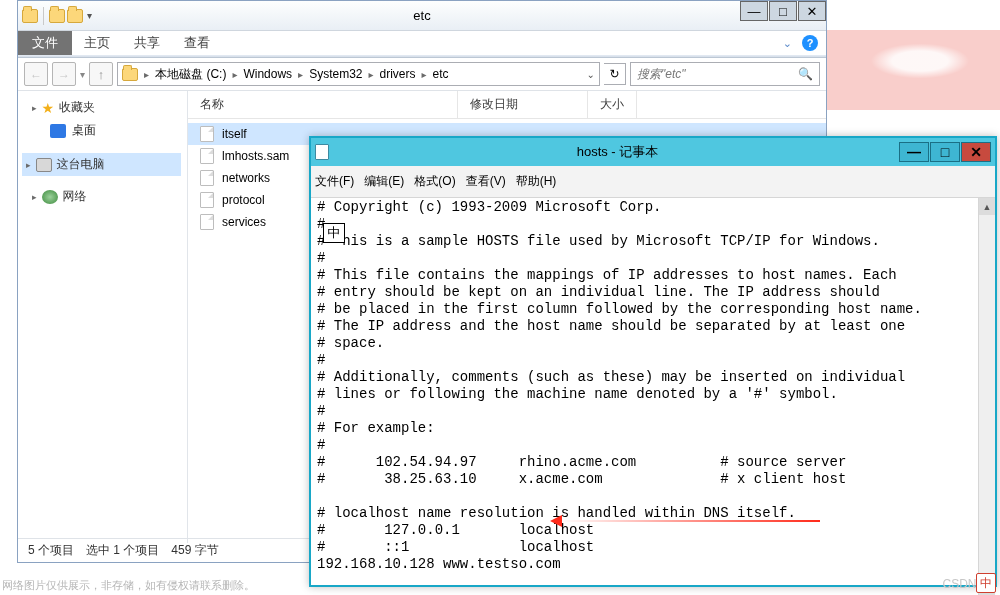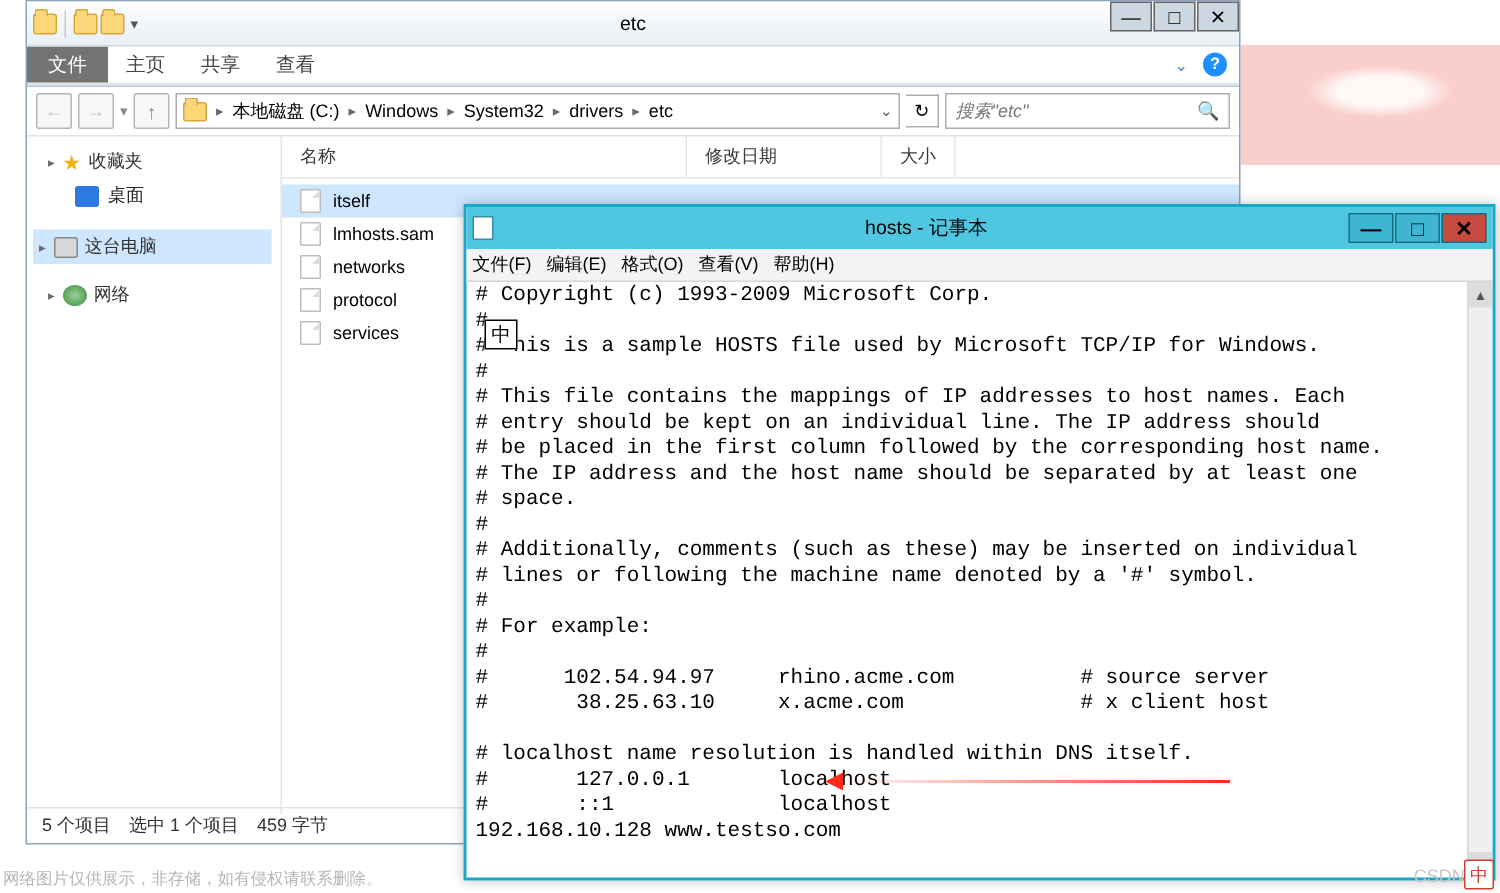--- a/index.html
+++ b/index.html
@@ -70,21 +70,21 @@
 .status{position:absolute;bottom:0;left:0;right:0;height:24px;border-top:1px solid #dfe3e8;display:flex;align-items:center;padding:0 10px;gap:12px;color:#333;}
 
 
 .notepad{position:absolute;left:309px;top:112px;width:688px;height:451px;border:2px solid #18a7c7;background:#fff;box-shadow:0 0 8px rgba(0,0,0,.25);margin-top:24px;}
 .np-title{height:28px;background:#4fc7e0;display:flex;align-items:center;padding:0 4px;}
 .np-title .doc-ic{width:14px;height:16px;background:#fff;border:1px solid #3d8aa1;border-radius:1px;margin-right:8px;}
 .np-title .t{flex:1;text-align:center;color:#000;font-size:13px;}
 .np-title .ctrls{display:flex;}
 .np-title .ctrls div{width:30px;height:20px;background:#3eb6d2;margin-left:1px;display:flex;align-items:center;justify-content:center;font-size:14px;font-weight:bold;font-family:Arial;border:1px solid #1a6f85;color:#000;}
 .np-title .ctrls div.x{background:#c74a3e;color:#000;}
-.np-menu{height:22px;background:#f3f3f3;border-bottom:1px solid #d6d6d6;display:flex;align-items:center;padding:0 4px;}
+.np-menu{height:32px;background:#f3f3f3;border-bottom:1px solid #d6d6d6;display:flex;align-items:center;padding:0 4px;}
 .np-menu span{margin-right:10px;color:#000;}
 .np-body{position:relative;height:397px;overflow:hidden;}
 .np-text{padding:1px 6px;font-family:"SimSun","NSimSun","Courier New",monospace;font-size:14px;line-height:17px;color:#000;white-space:pre;}
 .ime-badge{position:absolute;left:12px;top:25px;width:22px;height:20px;background:#fff;border:1px solid #000;display:flex;align-items:center;justify-content:center;font-family:"SimSun";font-size:13px;}
 .np-scroll{position:absolute;right:0;top:0;width:17px;height:100%;background:#efefef;border-left:1px solid #d6d6d6;}
 .np-scroll .btn{height:17px;background:#dcdcdc;display:flex;align-items:center;justify-content:center;font-size:9px;color:#555;}
 .np-scroll .btn.down{position:absolute;bottom:0;width:100%;}
 .arrow{position:absolute;left:560px;top:520px;width:260px;height:2px;background:linear-gradient(to left,#ff2a1a,rgba(255,42,26,0));pointer-events:none;}
 .arrow::before{content:"";position:absolute;left:-10px;top:-5px;width:0;height:0;border-right:12px solid #ff2a1a;border-top:6px solid transparent;border-bottom:6px solid transparent;}
 

